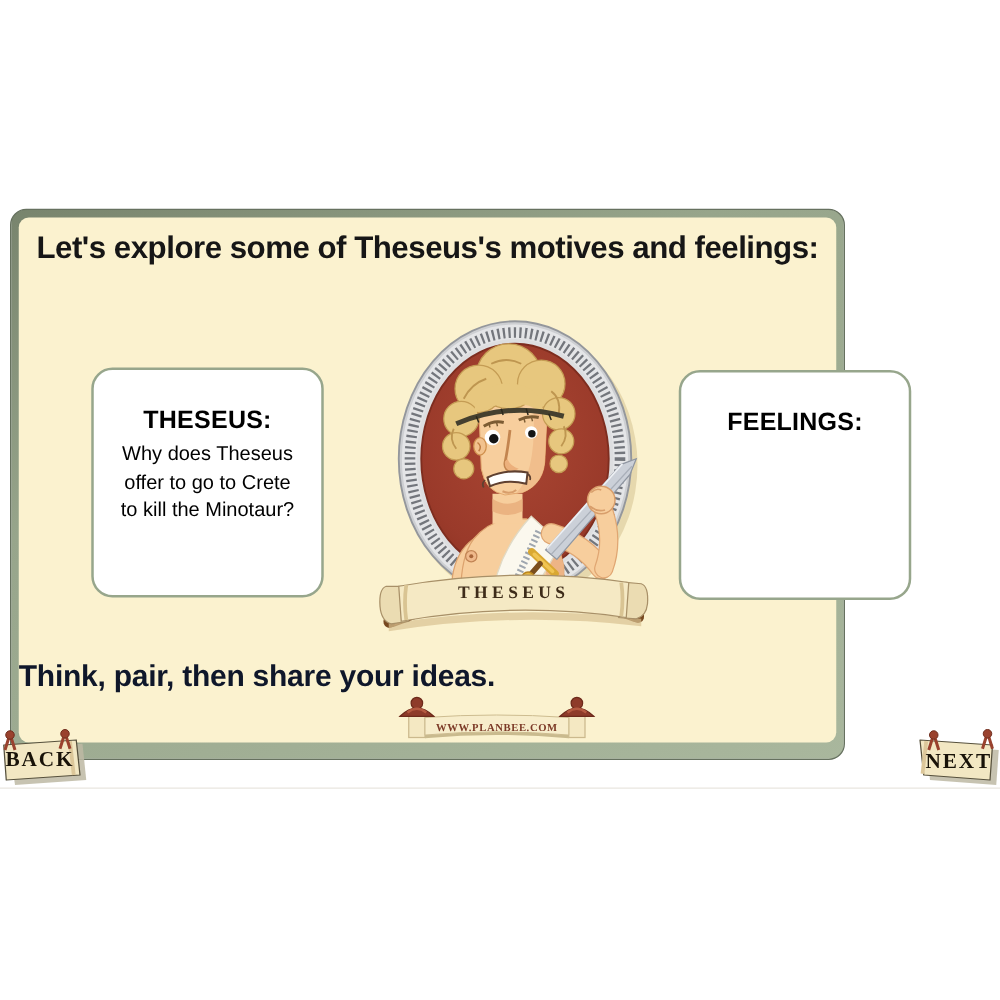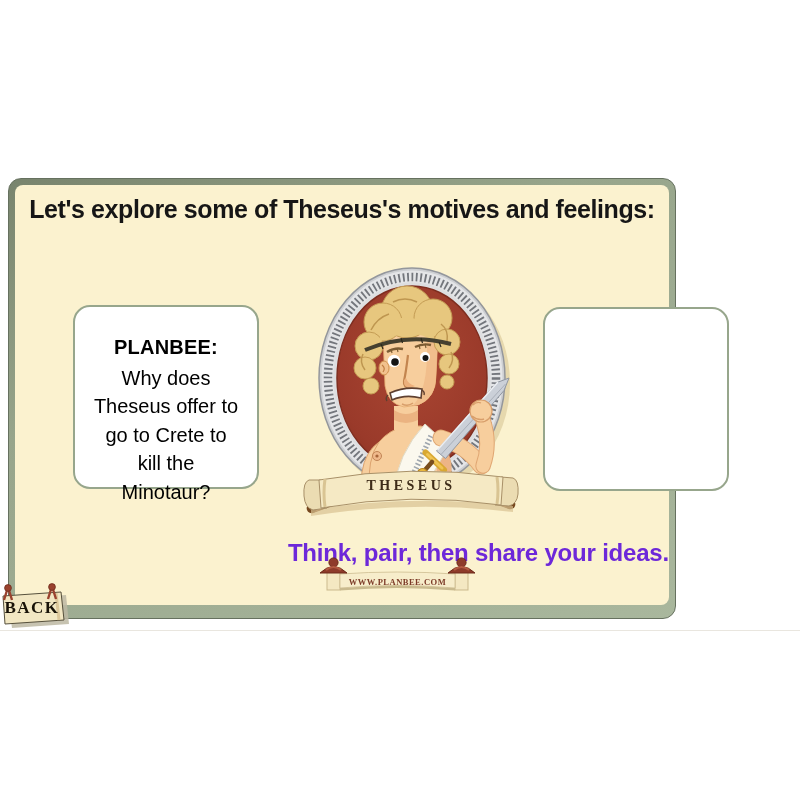--- a/index.html
+++ b/index.html
@@ -1,56 +1,56 @@
 <!DOCTYPE html>
 <html><head>
 <meta charset="utf-8">
 <style>
   html,body{margin:0;padding:0;background:#fff;}
   .stage{position:relative;width:800px;height:800px;background:#FFFFFF;overflow:hidden;
          font-family:"Liberation Sans",sans-serif;}
   
-  .slide{position:absolute;left:8px;top:178px;width:668px;height:441px;
+  .slide{position:absolute;left:8px;top:167px;width:668px;height:441px;
          background:linear-gradient(155deg,#78846D 0%,#97A58B 35%,#A9B79D 100%);
          border:1px solid #66715F;border-radius:13px;box-sizing:border-box;}
   .slide-bg{position:absolute;left:6px;top:6px;right:6px;bottom:13px;
             background:#FBF2CF;border-radius:8px;}
   .slide-title{position:absolute;top:10px;left:0;width:100%;margin:0;text-align:center;
                font-size:25px;font-weight:bold;letter-spacing:-0.4px;color:#161616;}
   
   .qbox{position:absolute;width:186px;height:184px;background:#FFFFFF;
         border:2px solid #97A68C;border-radius:17px;box-sizing:border-box;
         text-align:center;color:#000;}
   .qbox.motives{left:58px;top:120px;}
   .qbox.feelings{left:528px;top:122px;}
   .qbox-heading{margin-top:29px;font-size:20px;font-weight:bold;letter-spacing:.2px;}
-  .qbox-body{margin:5px auto 0;width:148px;font-size:20px;line-height:1.42;}
+  .qbox-body{margin:5px auto 0;width:148px;font-size:16px;line-height:1.42;}
   .character{position:absolute;left:286px;top:73px;width:220px;height:260px;}
-  .think{position:absolute;top:354px;left:0;width:100%;text-align:right;
-         font-weight:bold;font-size:24px;letter-spacing:-0.2px;color:#6d28d9;}
+  .think{position:absolute;top:354px;left:0;width:100%;text-align:left;
+         font-weight:bold;font-size:24px;letter-spacing:-0.2px;color:#0f172a;}
   
   .navbtn{position:absolute;z-index:5;}
   .navbtn.back{left:0;top:583px;}
   .navbtn.next{left:730px;top:583px;}
   .footerbanner{position:absolute;left:312px;top:556px;z-index:5;}
   .divider{position:absolute;left:0;top:630px;width:800px;height:1px;background:#E9E6DF;}
   svg text{font-family:"Liberation Serif",serif;}
 </style>
 </head>
 <body>
 
 <div class="stage">
 
   <div class="slide">
     <div class="slide-bg">
 
       <h1 class="slide-title">Let's explore some of Theseus's motives and feelings:</h1>
 
       <div class="qbox motives">
-        <div class="qbox-heading">PLANBEE:</div>
+        <div class="qbox-heading">THESEUS:</div>
         <div class="qbox-body">Why does Theseus offer to go to Crete to kill the Minotaur?</div>
       </div>
 
       <div class="character">
         <svg viewBox="0 0 220 260" width="220" height="260">
           <defs>
             <radialGradient id="redbg" cx="50%" cy="42%" r="68%">
               <stop offset="0%" stop-color="#AA4633"></stop>
               <stop offset="75%" stop-color="#9A3A2A"></stop>
               <stop offset="100%" stop-color="#8C3322"></stop>
@@ -176,20 +176,21 @@
             <path d="M 212 220 Q 218 222 217 236 Q 216 246 208 248 L 194 247 Q 202 234 200 219 Z" fill="#EBDCB2" stroke="#A89068" stroke-width="1"></path>
             <path d="M 18 222 Q 110 206 202 219 L 200 247 Q 110 234 20 250 Z" fill="#F5E9C4" stroke="#A89068" stroke-width="1"></path>
             <path d="M 24 221 q -2 14 0 28" stroke="#D9C493" stroke-width="3" fill="none"></path>
             <path d="M 196 219 q 2 13 0 27" stroke="#D9C493" stroke-width="3" fill="none"></path>
             <text x="110" y="231.5" text-anchor="middle" font-size="14" font-weight="600" letter-spacing="3.5" fill="#3E2C19">THESEUS</text>
           </g>
         </svg>
       </div>
 
       <div class="qbox feelings">
+        <div class="qbox-heading">FEELINGS:</div>
       </div>
 
       <div class="think">Think, pair, then share your ideas.</div>
     </div>
   </div>
 
   <div class="navbtn back">
     <svg viewBox="0 0 70 46" width="70" height="46">
       <path d="M 8 16 L 66 12 L 69 41 L 12 45 Z" fill="#BDB9A3" opacity=".85"></path>
       <path d="M 3 13 L 61 9 L 64 37 L 5 41 Z" fill="#F2E7C3" stroke="#56503C" stroke-width="1" stroke-linejoin="round"></path>
@@ -219,15 +220,31 @@
       </g>
       <g>
         <path d="M 136 17 Q 149.5 4 163 17 Z" fill="#8E3B2A" stroke="#6D2A1B"></path>
           <circle cx="149.5" cy="6.5" r="4.6" fill="#8E3B2A" stroke="#6D2A1B"></circle>
         <path d="M 142 14 Q 149.5 8 157 14" stroke="#B45A41" stroke-width="2" fill="none"></path>
       </g>
       <text x="85.5" y="28.5" text-anchor="middle" font-size="8.5" font-weight="bold" letter-spacing=".5" fill="#7C3A27">WWW.PLANBEE.COM</text>
     </svg>
   </div>
 
+  <div class="navbtn next">
+    <svg viewBox="0 0 70 46" width="70" height="46">
+      <path d="M 11 13 L 69 17 L 67 45 L 14 41 Z" fill="#BDB9A3" opacity=".85"></path>
+      <path d="M 6 9 L 64 13 L 62 41 L 9 37 Z" fill="#F2E7C3" stroke="#56503C" stroke-width="1" stroke-linejoin="round"></path>
+      <path d="M 11 10 L 8 36" stroke="#DCC79A" stroke-width="3"></path>
+      <g stroke="#9A422E">
+        <path d="M 15.8 8 L 13 17 M 18.2 8 L 21 17" stroke-width="2.4"></path>
+          <circle cx="17" cy="5" r="3.4" fill="#9A422E" stroke="#6F2C1C" stroke-width=".8"></circle>
+      </g>
+      <g stroke="#9A422E">
+        <path d="M 58.8 7 L 56 16 M 61.2 7 L 64 16" stroke-width="2.4"></path>
+          <circle cx="60" cy="4" r="3.4" fill="#9A422E" stroke="#6F2C1C" stroke-width=".8"></circle>
+      </g>
+      <text x="37" y="31" text-anchor="middle" font-size="17" font-weight="600" letter-spacing="1.5" fill="#181208">NEXT</text>
+    </svg>
+  </div>
 
   <div class="divider"></div>
 </div>
 
 </body></html>

